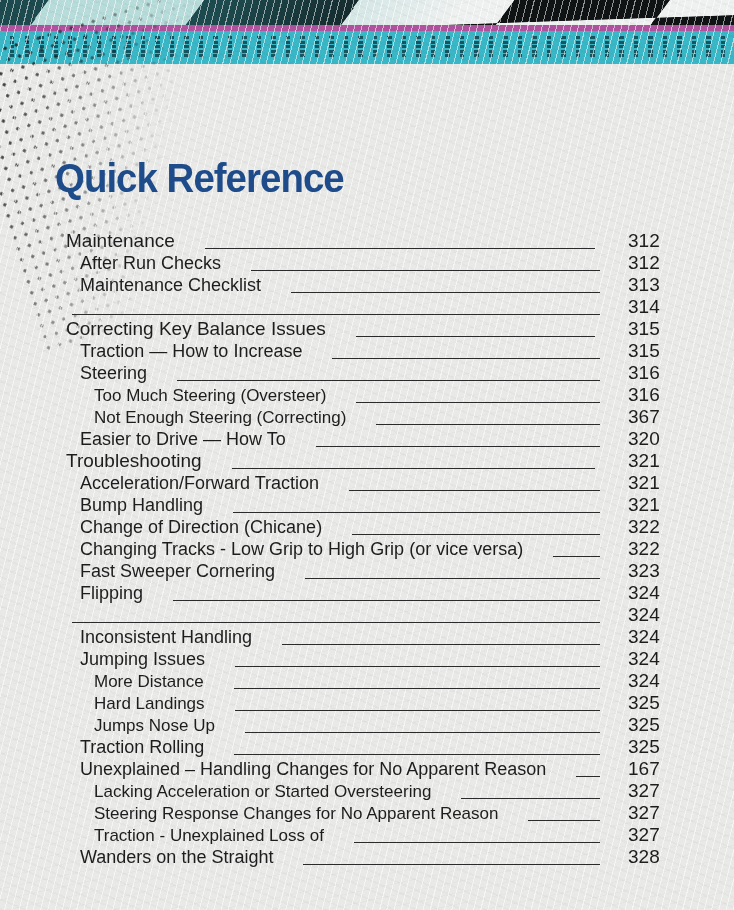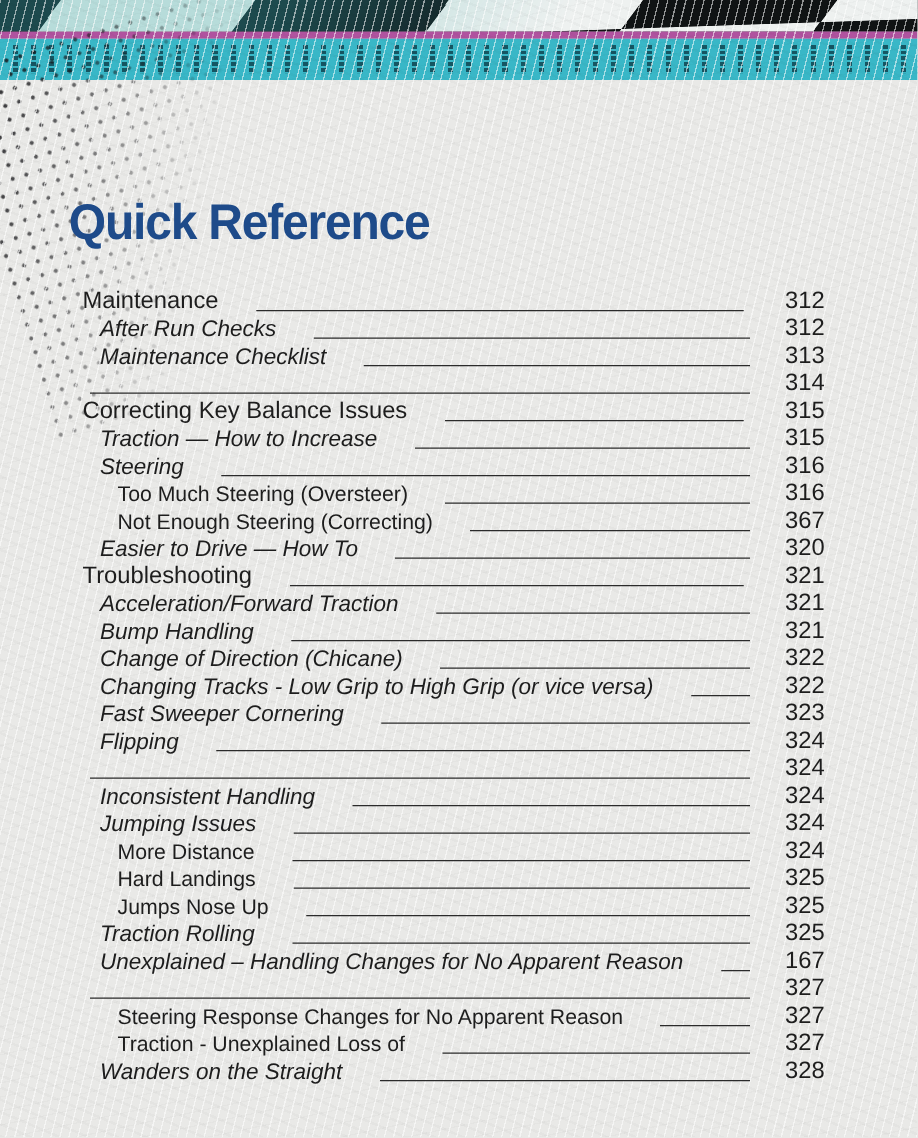--- a/index.html
+++ b/index.html
@@ -96,21 +96,21 @@
     display: flex;
     align-items: flex-end;
     height: 22px;
     gap: 24px;
   }
   .toc-label {
     white-space: nowrap;
     flex: 0 0 auto;
   }
   .lvl1 .toc-label { font-size: 19px; padding-left: 0; }
-  .lvl2 .toc-label { font-size: 18px; font-style: italic; padding-left: 14px; }
+  .lvl2 .toc-label { font-size: 18px; padding-left: 14px; }
   .lvl3 .toc-label { font-size: 17px; padding-left: 28px; }
   .leader {
     flex: 1 1 auto;
     border-bottom: 1.2px solid #2b2b2b;
     margin: 0 4px 3px 6px;
     min-width: 10px;
   }
   .lvl1 .leader { margin-right: 9px; }
   .toc-page {
     flex: 0 0 auto;
@@ -252,20 +252,21 @@
       <span class="toc-label">Traction Rolling</span>
       <span class="leader"></span>
       <span class="toc-page">325</span>
     </div>
     <div class="toc-row lvl2">
       <span class="toc-label">Unexplained – Handling Changes for No Apparent Reason</span>
       <span class="leader"></span>
       <span class="toc-page">167</span>
     </div>
     <div class="toc-row lvl3">
+      <span class="toc-label">Lacking Acceleration or Started Oversteering</span>
       <span class="leader"></span>
       <span class="toc-page">327</span>
     </div>
     <div class="toc-row lvl3">
       <span class="toc-label">Steering Response Changes for No Apparent Reason</span>
       <span class="leader"></span>
       <span class="toc-page">327</span>
     </div>
     <div class="toc-row lvl3">
       <span class="toc-label">Traction - Unexplained Loss of</span>

